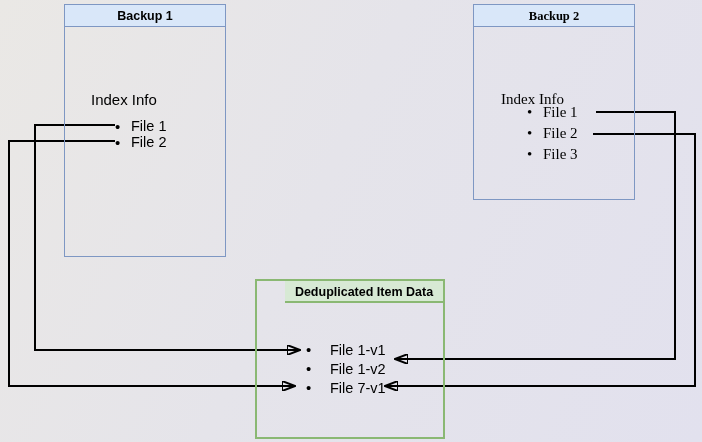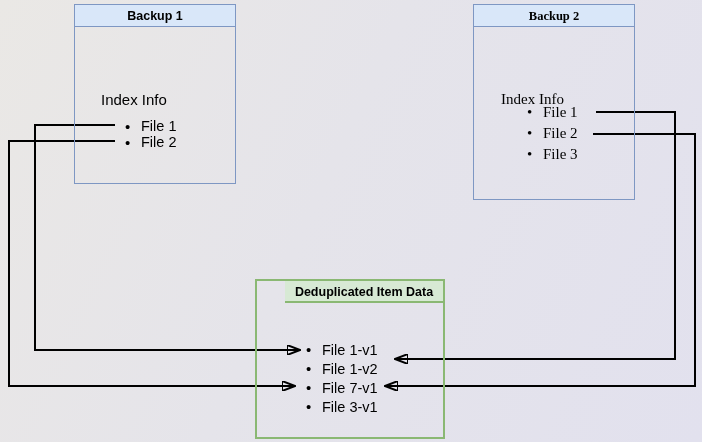--- a/index.html
+++ b/index.html
@@ -40,40 +40,40 @@
 
   ul.files {
     position:absolute; margin:0; padding:0; list-style:none;
   }
   ul.files li { display:flex; align-items:center; }
   ul.files li .bullet { width:16px; text-align:left; padding-left:2px; }
   ul.files li .bullet::before { content:"\2022"; font-size:15px; }
 
   .b1-list li { height:16px; font-size:14.5px; }
   .b2-list li { height:21px; font-size:15px; }
-  .dd-list li { height:19px; font-size:14.5px; }
+  .dd-list li { height:19px; font-size:14.5px;gap:8px; }
 </style>
 </head>
 <body>
 
 <div class="canvas">
 
   <svg class="wires" viewBox="0 0 702 442" xmlns="http://www.w3.org/2000/svg">
     <defs>
       <marker id="arrow" markerUnits="userSpaceOnUse" markerWidth="14" markerHeight="10" refX="13" refY="5" orient="auto">
         <path d="M0,0 L13,5 L0,10 Z" fill="#000" stroke="none"></path>
       </marker>
     </defs>
     <path d="M115,125 L35,125 L35,350 L300,350" marker-end="url(#arrow)"></path>
     <path d="M115,141 L9,141 L9,386 L295,386" marker-end="url(#arrow)"></path>
     <path d="M596,112 L675,112 L675,359 L395,359" marker-end="url(#arrow)"></path>
     <path d="M593,134 L695,134 L695,386 L385,386" marker-end="url(#arrow)"></path>
   </svg>
 
-  <section class="box blue" style="left:74px; top:4px; width:162px; height:180px;">
+  <section class="box blue" style="left:64px; top:4px; width:162px; height:253px;">
     <header>Backup 1</header>
     <div class="index-label" style="left:26px; top:54px;">Index Info</div>
     <ul class="files b1-list" style="left:48px; top:113px;">
       <li>
         <span class="bullet"></span>
         <span>File 1</span>
       </li>
       <li>
         <span class="bullet"></span>
         <span>File 2</span>
@@ -108,20 +108,16 @@
         <span>File 1-v1</span>
       </li>
       <li>
         <span class="bullet"></span>
         <span>File 1-v2</span>
       </li>
       <li>
         <span class="bullet"></span>
         <span>File 7-v1</span>
       </li>
-      <li>
-        <span class="bullet"></span>
-        <span>File 3-v1</span>
-      </li>
     </ul>
   </section>
 
 </div>
 
 </body></html>

